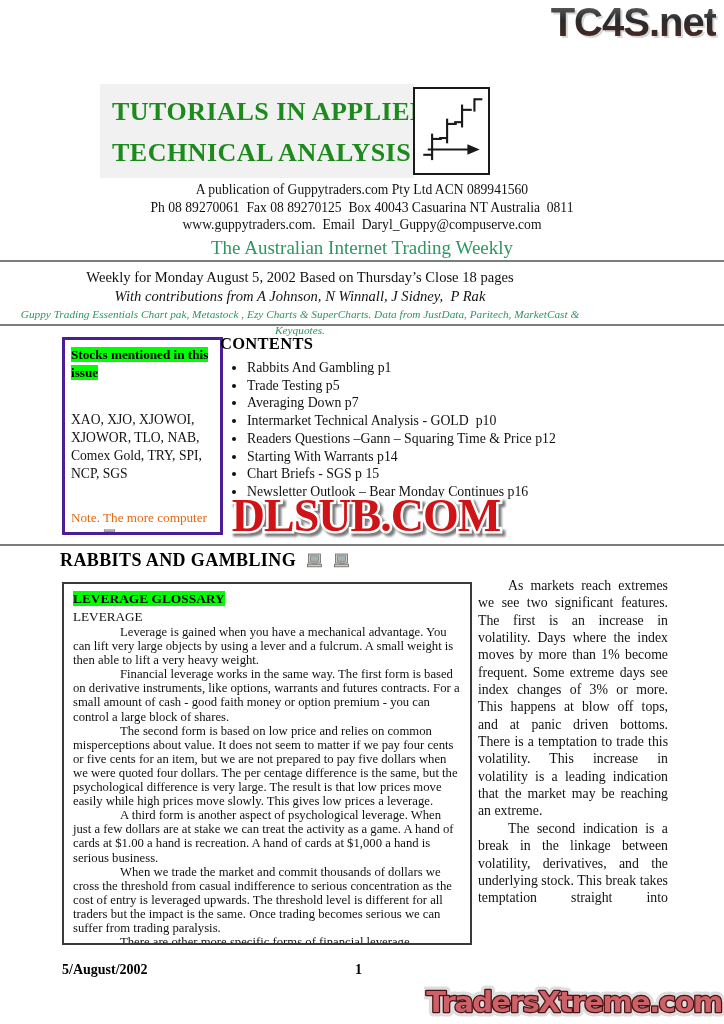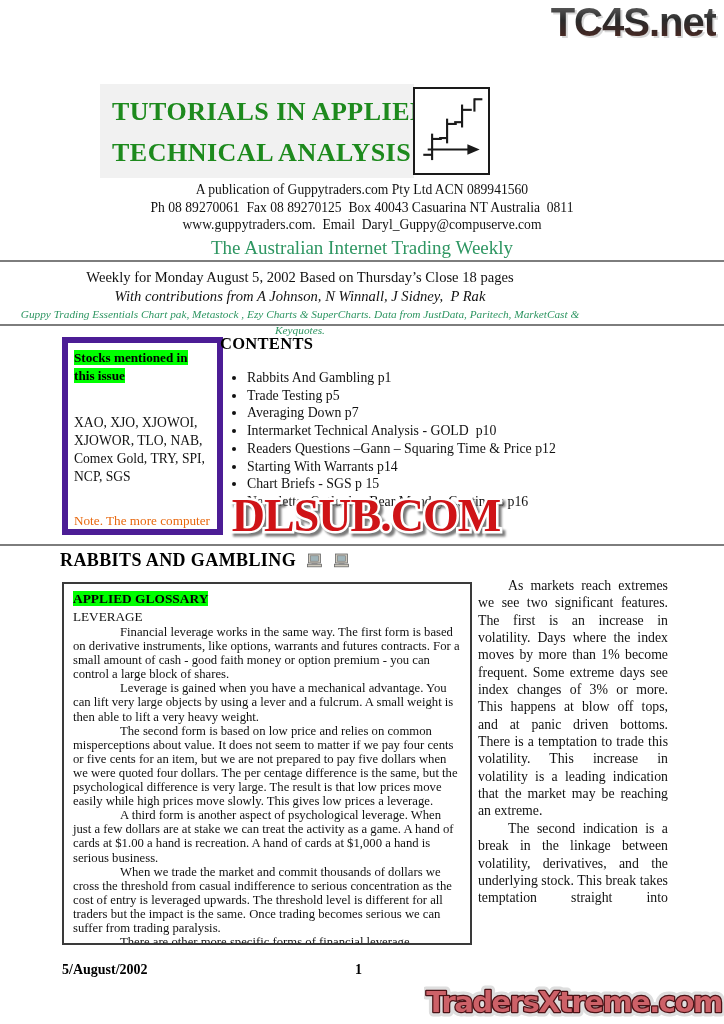--- a/index.html
+++ b/index.html
@@ -35,32 +35,32 @@
   .hrule { position: absolute; left: 0; width: 724px; height: 0; border-top: 2px solid #7d7d7d; }
 
   .issue-block { position: absolute; left: 0; top: 268px; width: 600px; text-align: center; }
   .issue-l1 { font-size: 14.6px; line-height: 19px; color: #111; }
   .issue-l2 { font-size: 14.6px; line-height: 19px; font-style: italic; color: #111; white-space: pre; }
   .issue-l3 { font-size: 11.3px; line-height: 16px; font-style: italic; color: #2e9662; }
 
   
   .stocks-box {
     position: absolute; left: 62px; top: 337px; width: 161px; height: 198px;
-    border: 6px solid #4c1d95; background: #fff; padding: 5px 6px; overflow: hidden;
+    border: 3px solid #4c1d95; background: #fff; padding: 5px 6px; overflow: hidden;
   }
   .stocks-heading {
     display: inline; background: #00ff00; color: #000; font-weight: bold; font-size: 13.2px; line-height: 17px;
   }
   .stocks-tickers { margin-top: 30px; font-size: 13.6px; line-height: 18px; color: #111; }
   .stocks-note { margin-top: 26px; height: 46px; overflow: hidden; color: #e8680e; font-size: 13.2px; line-height: 18.5px; }
   .mini-computer { display: inline-block; width: 15px; height: 14px; vertical-align: -2px; }
 
   .contents-wrap { position: absolute; left: 220px; top: 334px; width: 436px; }
   .contents-heading { font-size: 16.5px; font-weight: bold; color: #000; letter-spacing: 0.3px; }
-  .contents-list { margin: 15px 0 0 0; padding-left: 27px; }
+  .contents-list { margin: 5px 0 0 0; padding-left: 27px; }
   .contents-list li { font-size: 13.8px; line-height: 17.7px; color: #111; white-space: pre; }
 
   
   .dlsub { position: absolute; left: 211px; top: 489px; width: 310px; height: 54px; z-index: 30;
            filter: drop-shadow(3px 3px 1px rgba(90,90,90,0.8)); }
 
   
   .article-heading {
     position: absolute; left: 60px; top: 550px; font-size: 18px; font-weight: bold; color: #000;
     letter-spacing: 0.4px; display: flex; align-items: center; gap: 10px;
@@ -179,24 +179,24 @@
     </svg>
     <svg class="mini-computer" viewBox="0 0 16 16">
       <rect x="2" y="1" width="12" height="9" fill="#cfcabe" stroke="#666" stroke-width="0.8"></rect>
       <rect x="4" y="2.8" width="8" height="5.4" fill="#9fb3b8" stroke="#777" stroke-width="0.6"></rect>
       <rect x="1" y="11.2" width="14" height="2.6" fill="#cfcabe" stroke="#666" stroke-width="0.8"></rect>
       <rect x="5" y="10.2" width="6" height="1" fill="#888"></rect>
     </svg>
   </div>
 
   <div class="glossary-box">
-    <span class="glossary-heading">APPLIED GLOSSARY</span>
+    <span class="glossary-heading">LEVERAGE GLOSSARY</span>
     <div class="glossary-term">LEVERAGE</div>
+    <p>Leverage is gained when you have a mechanical advantage. You can lift very large objects by using a lever and a fulcrum. A small weight is then able to lift a very heavy weight.</p>
     <p>Financial leverage works in the same way. The first form is based on derivative instruments, like options, warrants and futures contracts. For a small amount of cash - good faith money or option premium - you can control a large block of shares.</p>
-    <p>Leverage is gained when you have a mechanical advantage. You can lift very large objects by using a lever and a fulcrum. A small weight is then able to lift a very heavy weight.</p>
     <p>The second form is based on low price and relies on common misperceptions about value. It does not seem to matter if we pay four cents or five cents for an item, but we are not prepared to pay five dollars when we were quoted four dollars. The per centage difference is the same, but the psychological difference is very large. The result is that low prices move easily while high prices move slowly. This gives low prices a leverage.</p>
     <p>A third form is another aspect of psychological leverage. When just a few dollars are at stake we can treat the activity as a game. A hand of cards at $1.00 a hand is recreation. A hand of cards at $1,000 a hand is serious business.</p>
     <p>When we trade the market and commit thousands of dollars we cross the threshold from casual indifference to serious concentration as the cost of entry is leveraged upwards. The threshold level is different for all traders but the impact is the same. Once trading becomes serious we can suffer from trading paralysis.</p>
     <p>There are other more specific forms of financial leverage involving margin trading and futures margins.</p>
   </div>
 
   <div class="right-col">
     <p>As markets reach extremes we see two significant features. The first is an increase in volatility. Days where the index moves by more than 1% become frequent. Some extreme days see index changes of 3% or more. This happens at blow off tops, and at panic driven bottoms. There is a temptation to trade this volatility. This increase in volatility is a leading indication that the market may be reaching an extreme.</p>
     <p class="force-just">The second indication is a break in the linkage between volatility, derivatives, and the underlying stock. This break takes temptation straight into</p>
   </div>

